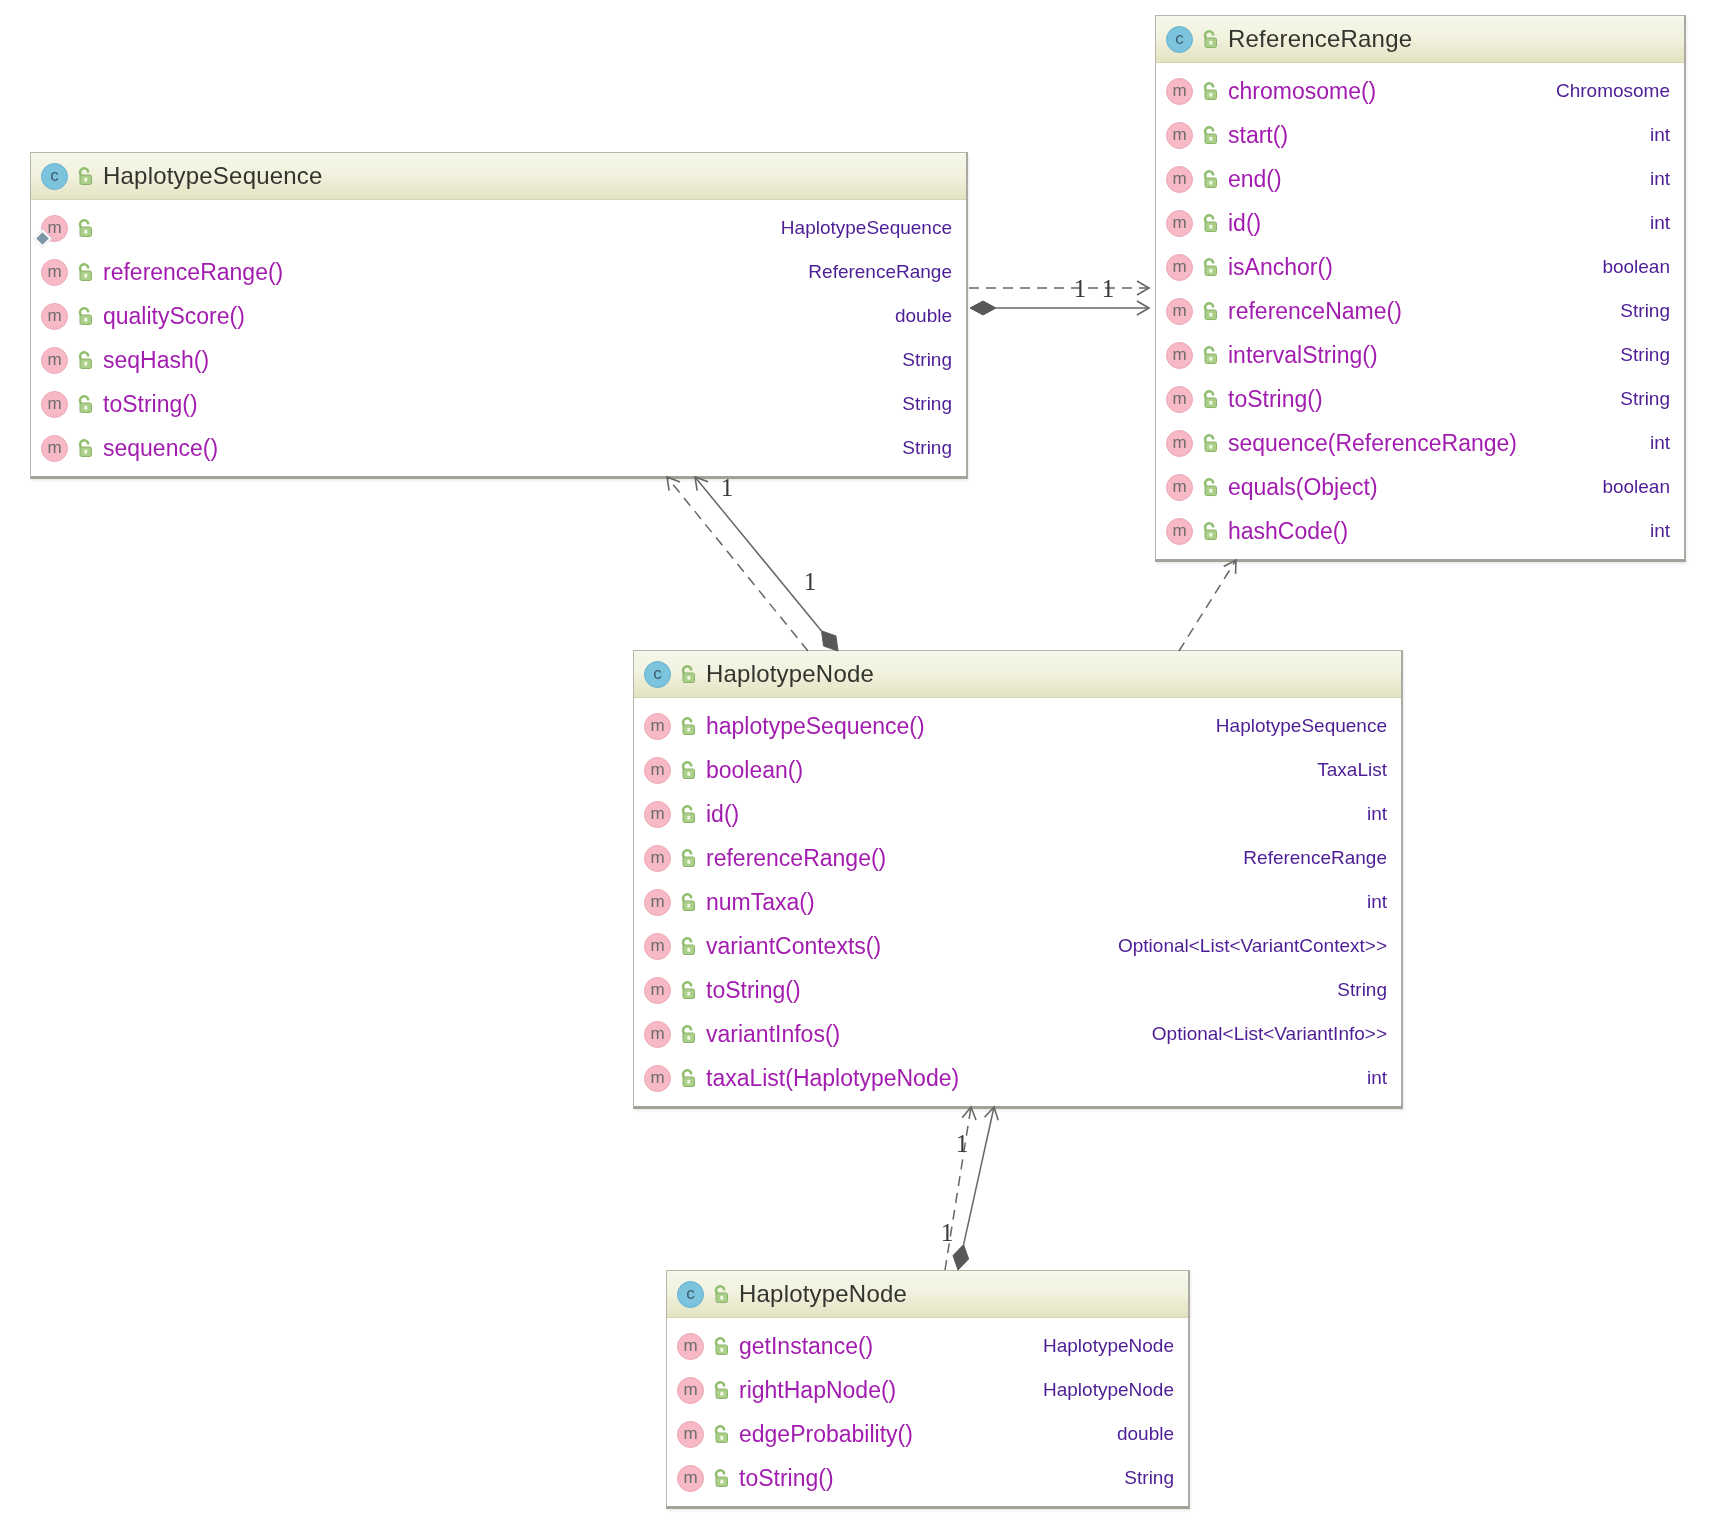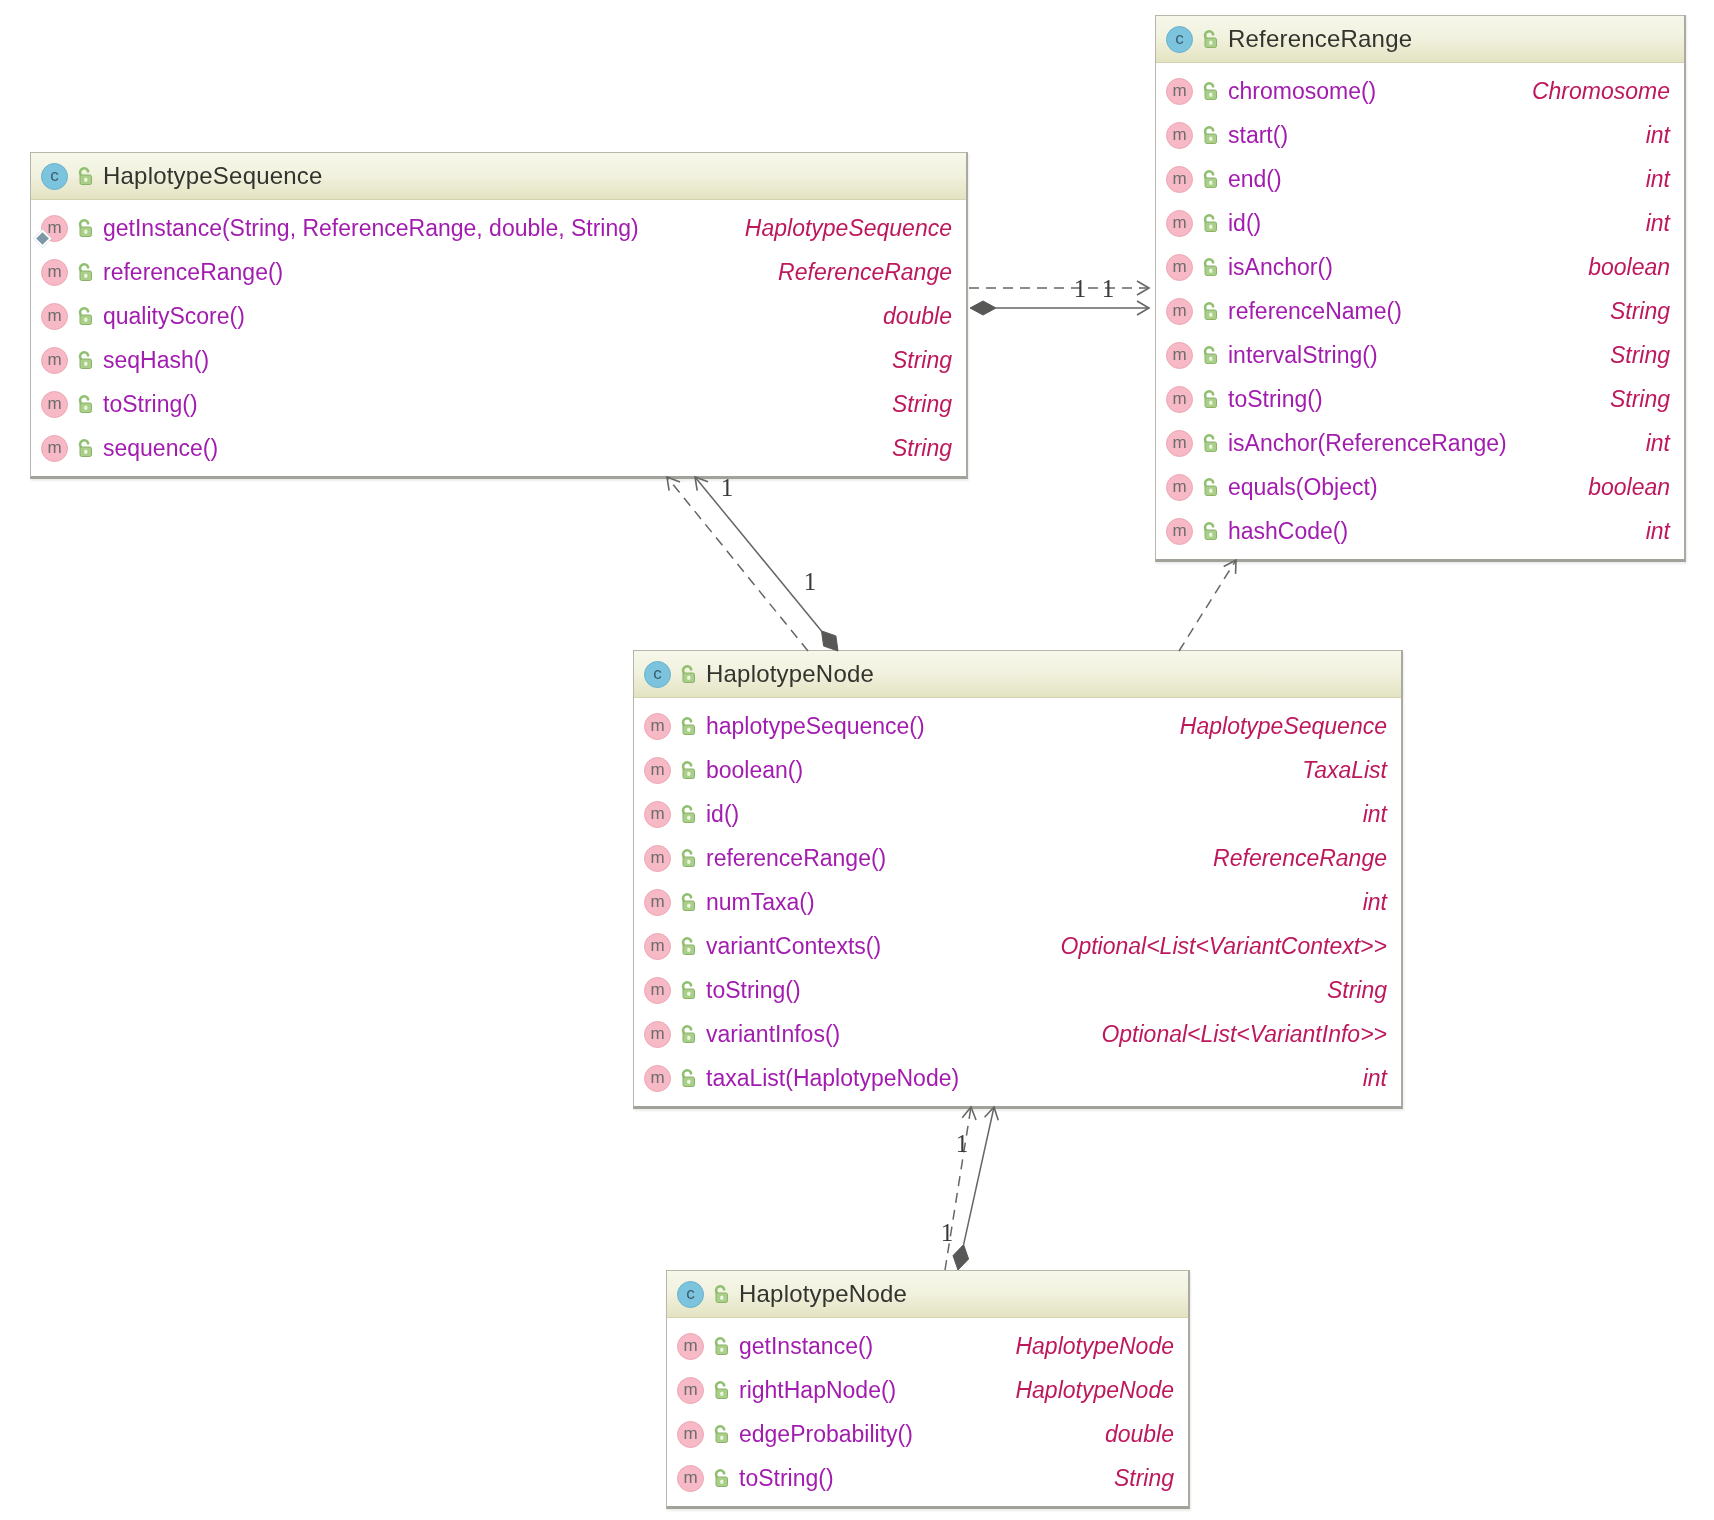--- a/index.html
+++ b/index.html
@@ -19,21 +19,21 @@
     border-bottom:1px solid #d4d4b2;
   }
   .class-title{font-size:24px;color:#34342e;letter-spacing:0.2px;}
   .class-body{padding:6px 0;}
   .method-row{
     height:44px;display:flex;align-items:center;justify-content:space-between;
     padding:0 14px 0 10px;white-space:nowrap;
   }
   .row-left{display:flex;align-items:center;gap:9px;min-width:0;}
   .method-name{font-size:23px;color:#a21caf;}
-  .method-type{font-size:23px;color:#be185d;margin-left:30px;font-style:italic;}
+  .method-type{font-size:19px;color:#4c1d95;margin-left:30px;}
   .badge{
     width:27px;height:27px;border-radius:50%;flex:0 0 27px;
     display:flex;align-items:center;justify-content:center;
     font-size:17px;position:relative;box-sizing:border-box;
   }
   .class-badge{background:#7cc3de;border:1px solid #67b1cd;color:#3c5d6b;}
   .method-badge{background:#f6b9c5;border:1px solid #eda6b4;color:#6d6d6d;}
   .static-badge{
     position:absolute;left:-6px;bottom:-4px;width:9px;height:9px;
     background:#7e97a7;border:2px solid #ffffff;transform:rotate(45deg);
@@ -66,21 +66,20 @@
         <div class="method-row">
           <span class="row-left">
             <span class="badge method-badge">m<span class="static-badge"></span></span>
             <span class="lock">
               <svg width="17" height="20" viewBox="0 0 17 20">
                 <path d="M4 9.5 L4 6.2 A4.1 4.1 0 0 1 12.2 6.2" fill="none" stroke="#8fbf6f" stroke-width="2.6" stroke-linecap="round" transform="rotate(-16 8.5 9.5)"></path>
                 <rect x="3" y="9" width="11.5" height="9.5" rx="1.8" fill="#a9cf88" stroke="#8ab269" stroke-width="1"></rect>
                 <rect x="7.2" y="11.8" width="3.2" height="4" rx="1.1" fill="#edf5e3"></rect>
               </svg>
             </span>
-            <span class="method-name">getInstance(String, ReferenceRange, double, String)</span>
           </span>
           <span class="method-type">HaplotypeSequence</span>
         </div>
         <div class="method-row">
           <span class="row-left">
             <span class="badge method-badge">m</span>
             <span class="lock">
               <svg width="17" height="20" viewBox="0 0 17 20">
                 <path d="M4 9.5 L4 6.2 A4.1 4.1 0 0 1 12.2 6.2" fill="none" stroke="#8fbf6f" stroke-width="2.6" stroke-linecap="round" transform="rotate(-16 8.5 9.5)"></path>
                 <rect x="3" y="9" width="11.5" height="9.5" rx="1.8" fill="#a9cf88" stroke="#8ab269" stroke-width="1"></rect>
@@ -277,21 +276,21 @@
         <div class="method-row">
           <span class="row-left">
             <span class="badge method-badge">m</span>
             <span class="lock">
               <svg width="17" height="20" viewBox="0 0 17 20">
                 <path d="M4 9.5 L4 6.2 A4.1 4.1 0 0 1 12.2 6.2" fill="none" stroke="#8fbf6f" stroke-width="2.6" stroke-linecap="round" transform="rotate(-16 8.5 9.5)"></path>
                 <rect x="3" y="9" width="11.5" height="9.5" rx="1.8" fill="#a9cf88" stroke="#8ab269" stroke-width="1"></rect>
                 <rect x="7.2" y="11.8" width="3.2" height="4" rx="1.1" fill="#edf5e3"></rect>
               </svg>
             </span>
-            <span class="method-name">isAnchor(ReferenceRange)</span>
+            <span class="method-name">sequence(ReferenceRange)</span>
           </span>
           <span class="method-type">int</span>
         </div>
         <div class="method-row">
           <span class="row-left">
             <span class="badge method-badge">m</span>
             <span class="lock">
               <svg width="17" height="20" viewBox="0 0 17 20">
                 <path d="M4 9.5 L4 6.2 A4.1 4.1 0 0 1 12.2 6.2" fill="none" stroke="#8fbf6f" stroke-width="2.6" stroke-linecap="round" transform="rotate(-16 8.5 9.5)"></path>
                 <rect x="3" y="9" width="11.5" height="9.5" rx="1.8" fill="#a9cf88" stroke="#8ab269" stroke-width="1"></rect>

